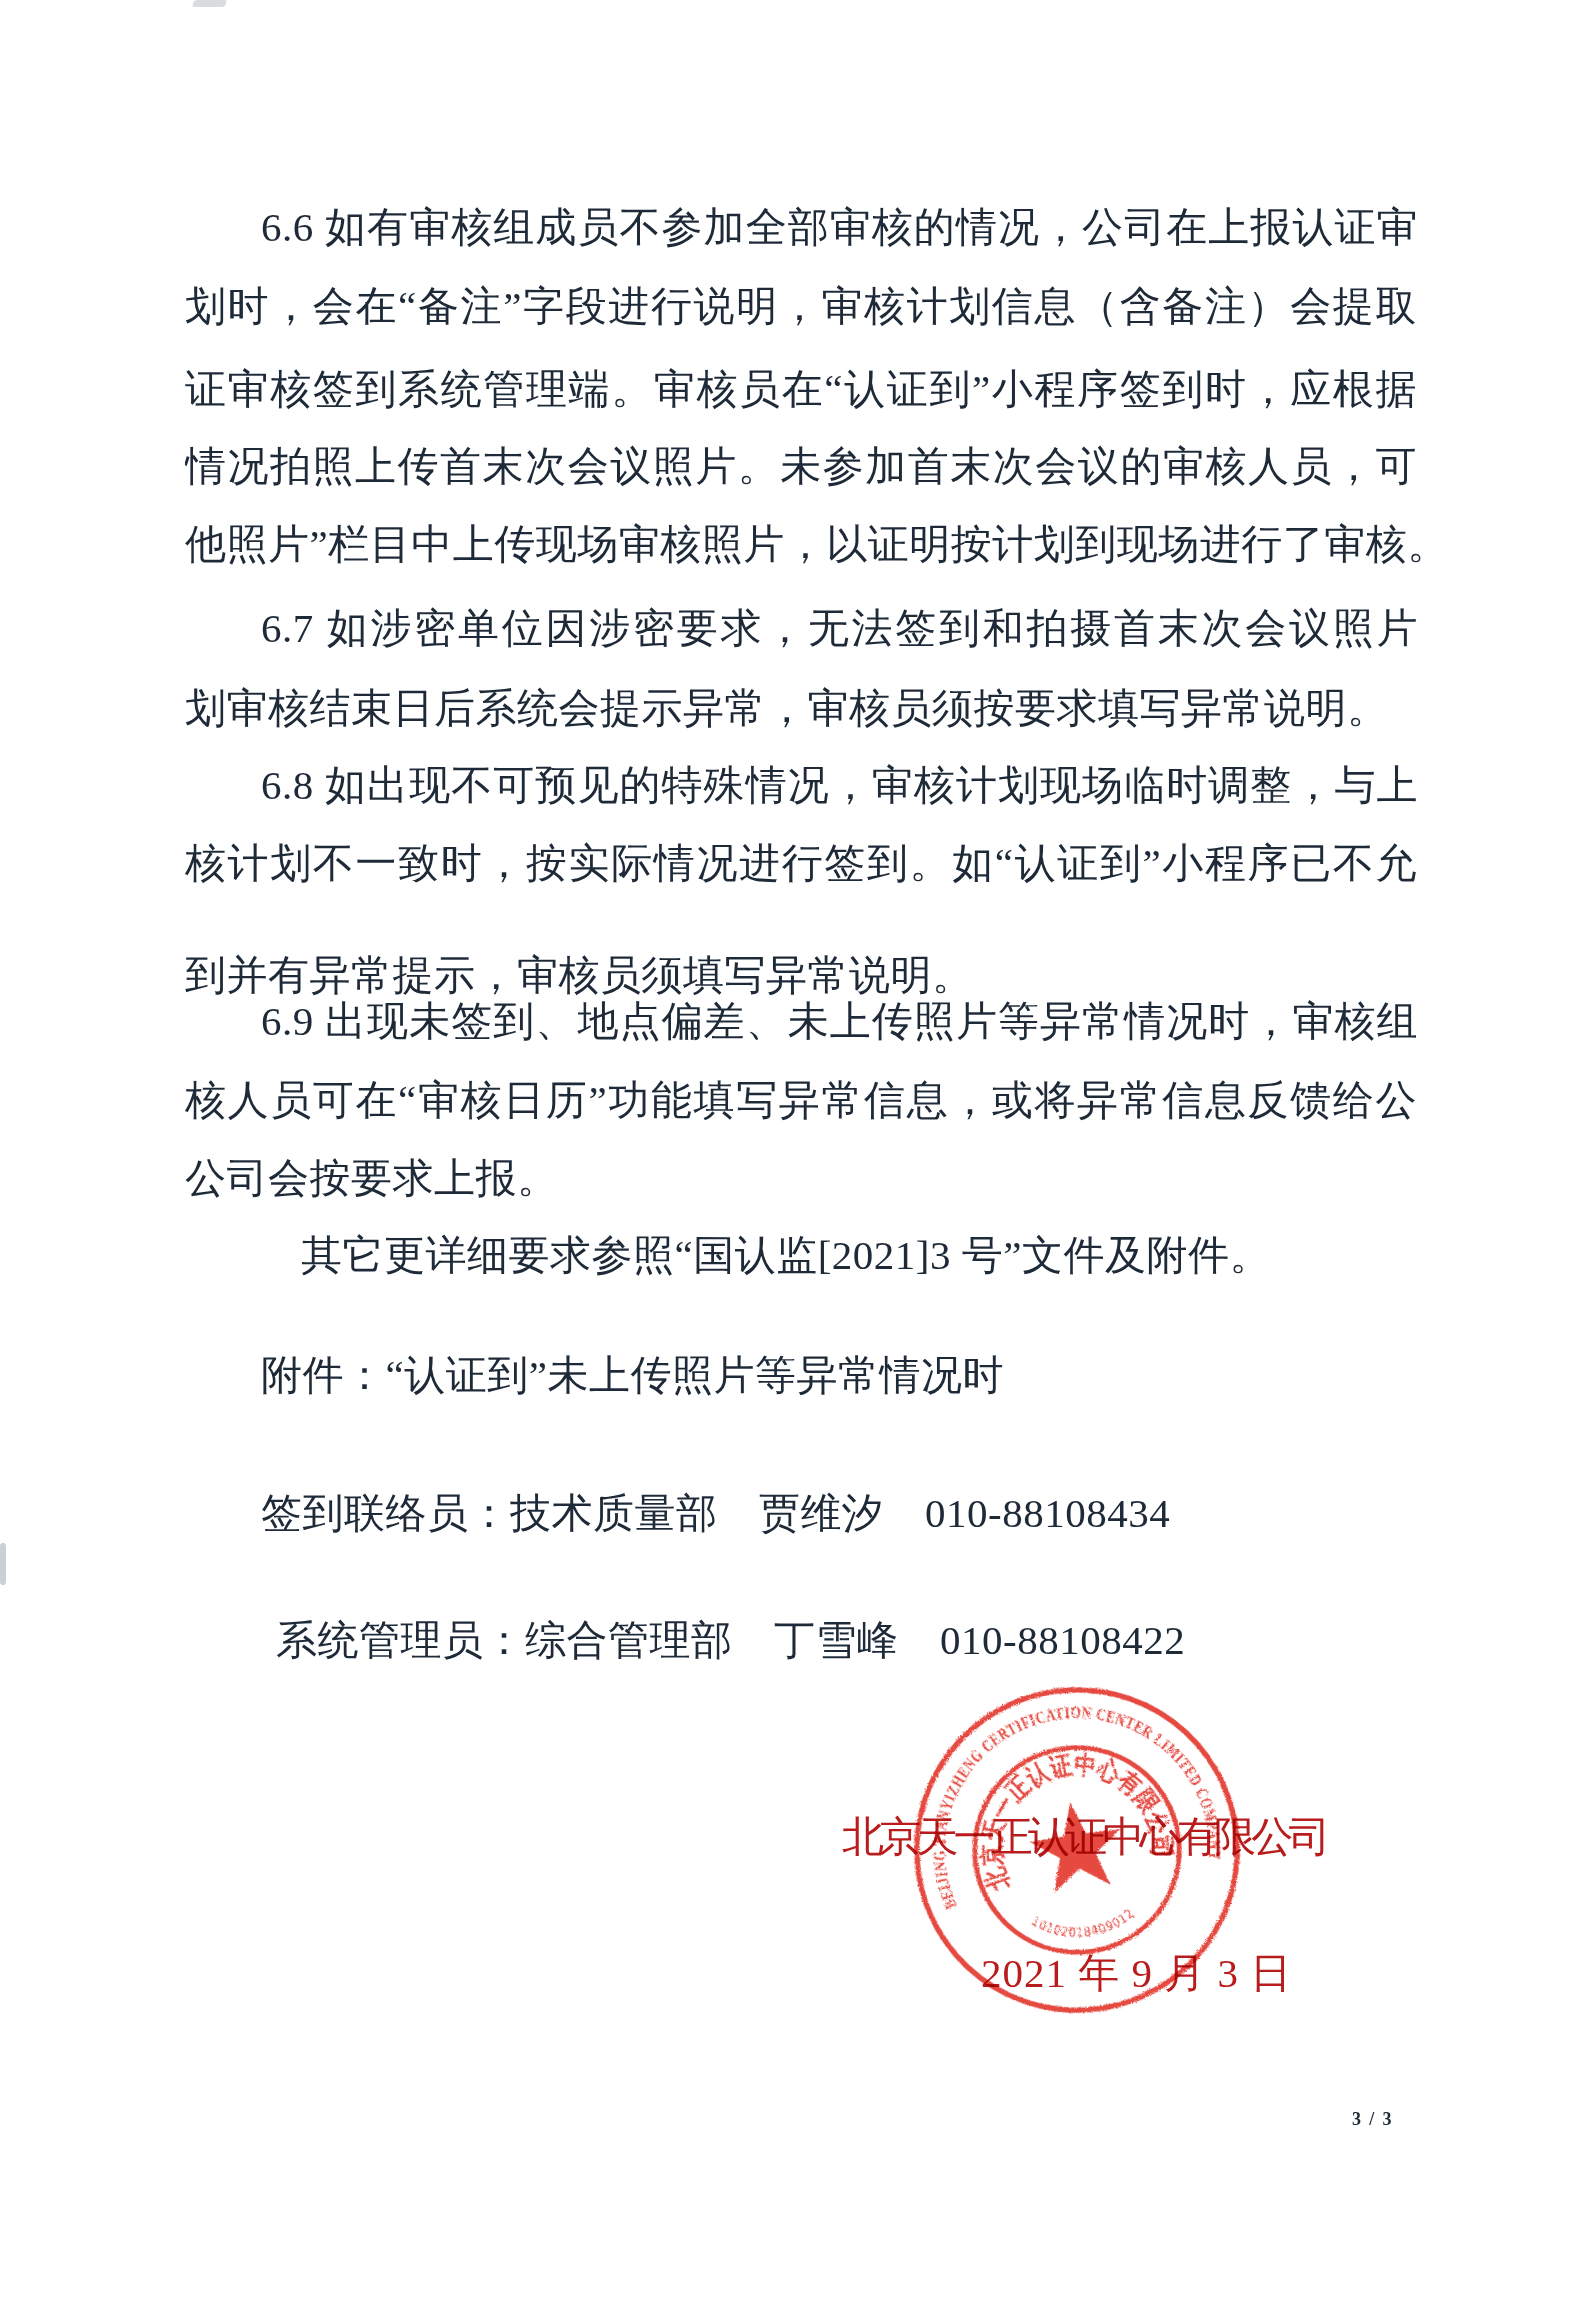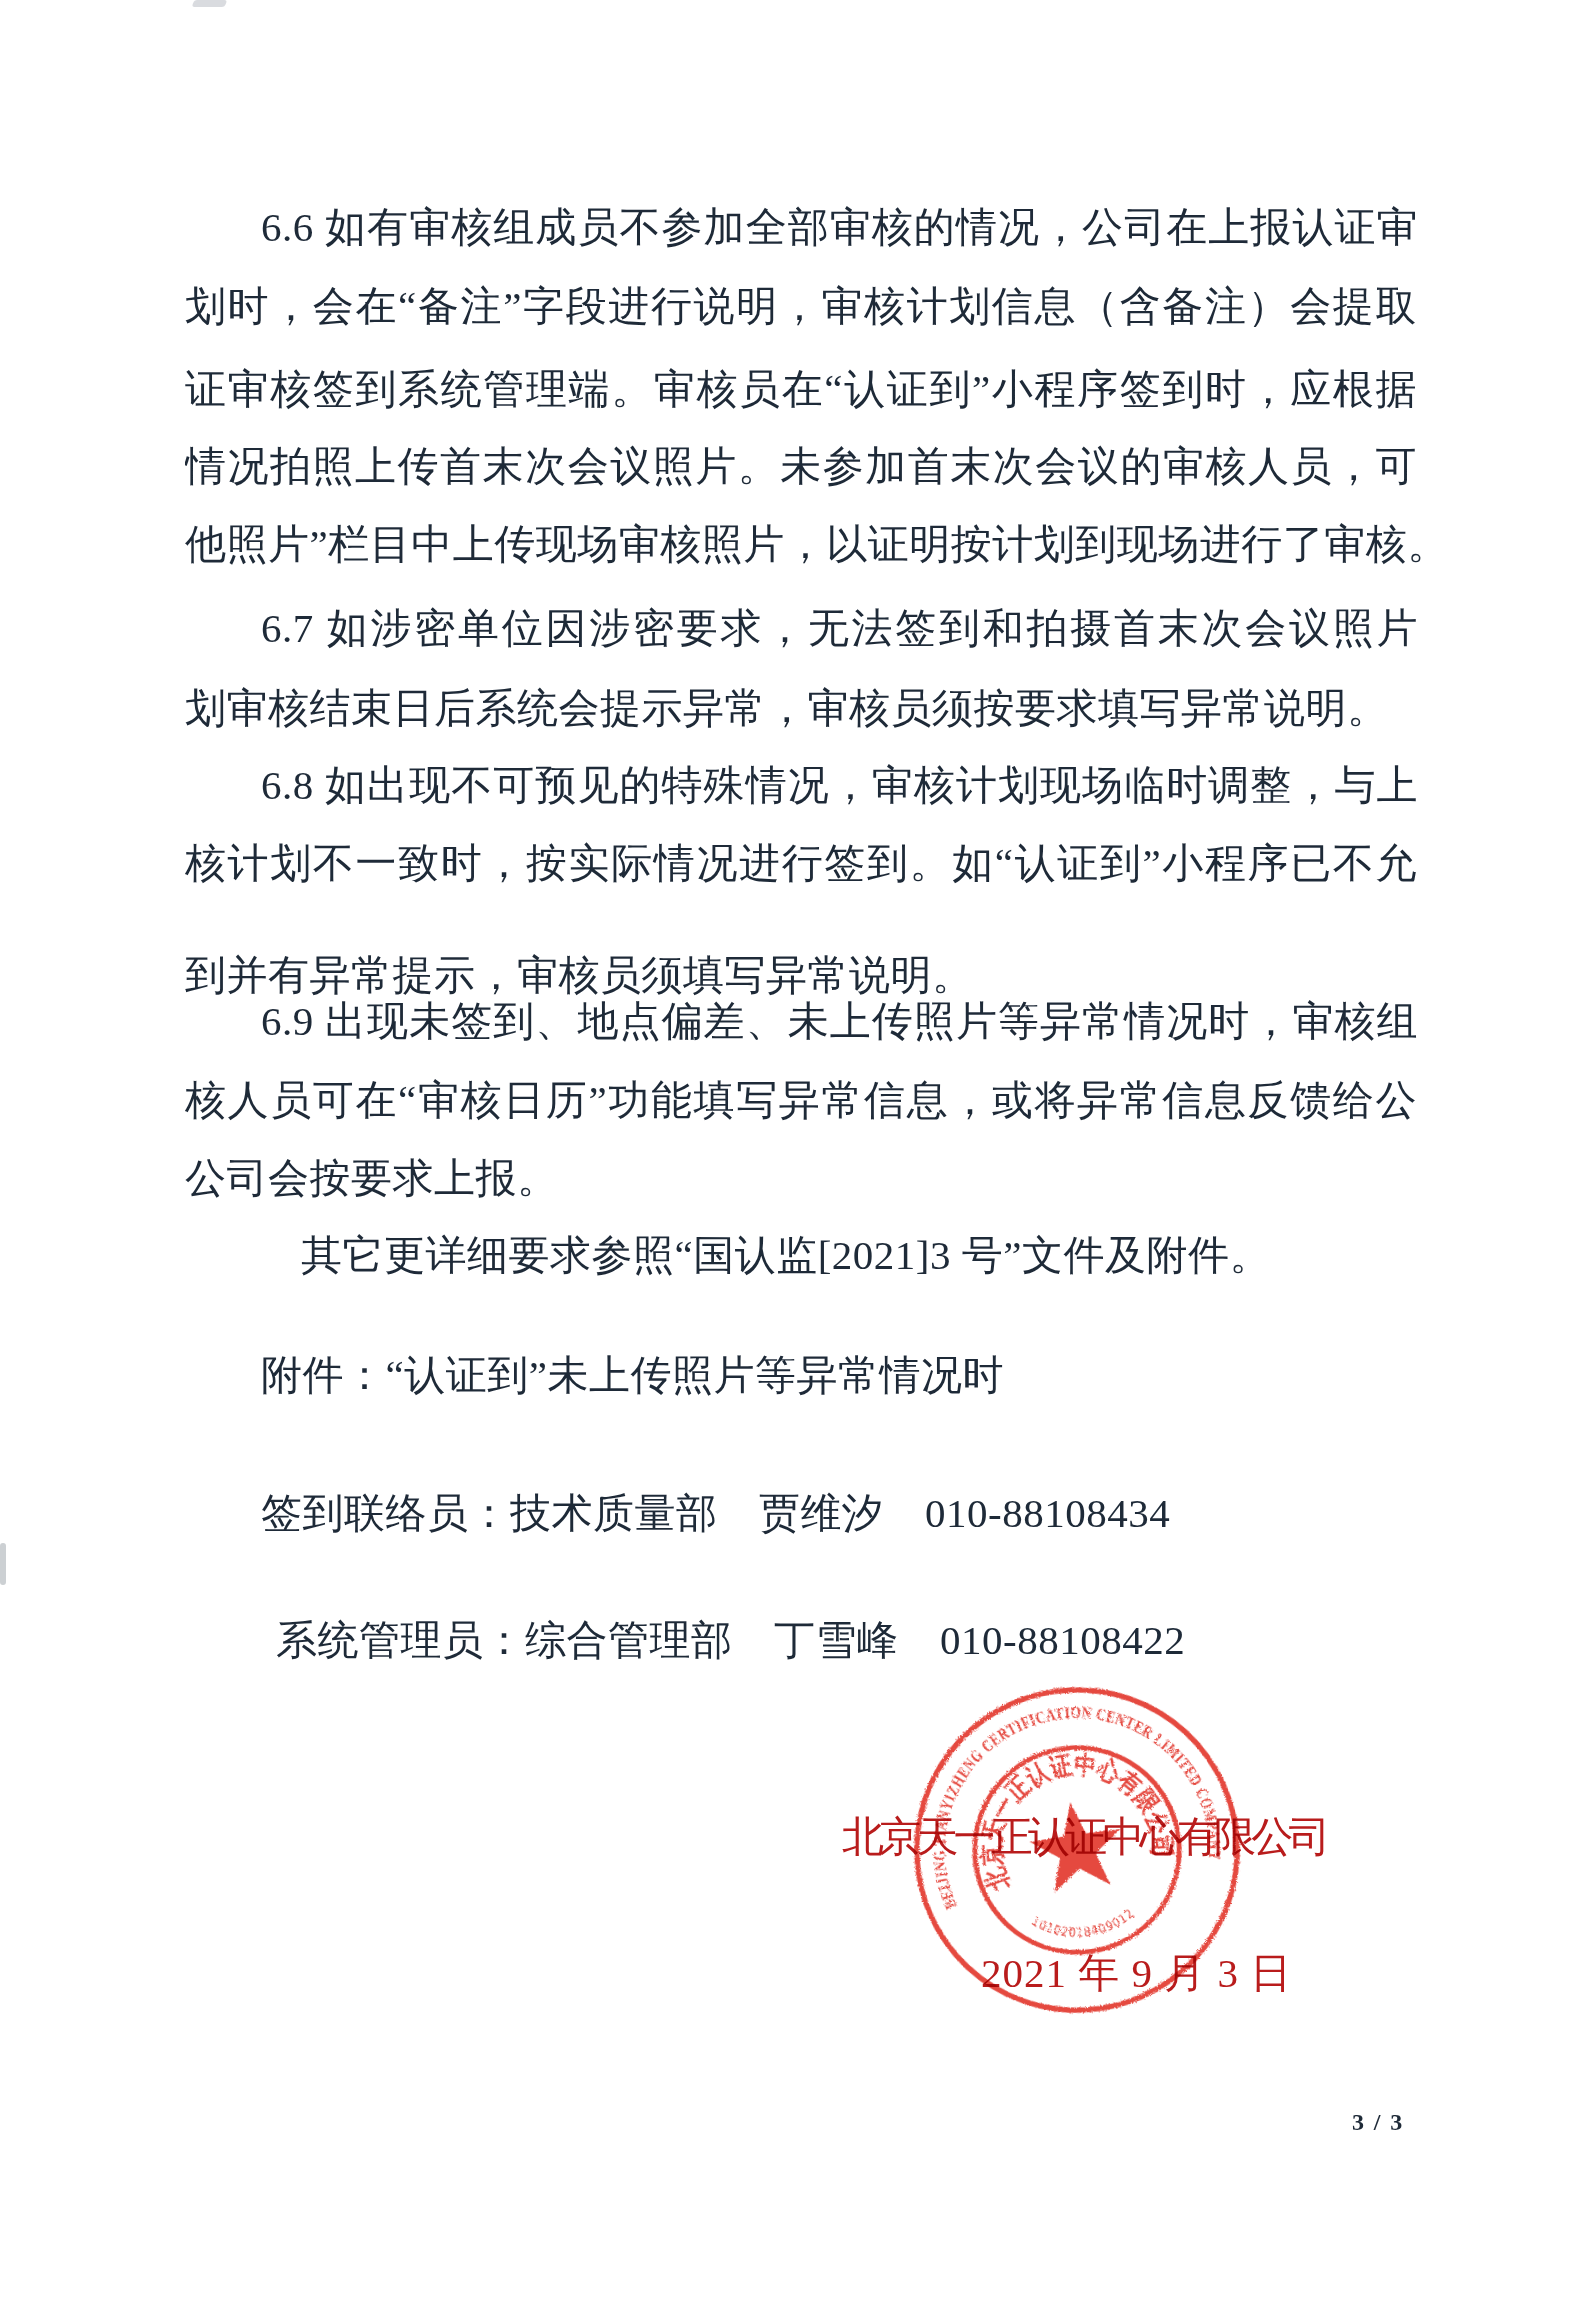--- a/index.html
+++ b/index.html
@@ -30,21 +30,21 @@
     position:absolute;
     color:#b91c1c;
     white-space:nowrap;
     mix-blend-mode:multiply;
     z-index:3;
   }
   #sig-company{left:842px;top:1809px;font-size:42px;letter-spacing:-4.8px;}
   #sig-date{left:981px;top:1900px;font-size:41px;letter-spacing:1px;margin-top:46px;}
   #page-number{
     position:absolute;left:1352px;top:2109px;
-    font-size:24px;font-weight:bold;color:#1e2a38;letter-spacing:1.9px;
+    font-size:18px;font-weight:bold;color:#1e2a38;letter-spacing:1.9px;
   }
   #seal{
     position:absolute;left:911px;top:1684px;width:332px;height:332px;
     transform:rotate(-8deg);
     opacity:0.9;
     z-index:2;
     mix-blend-mode:multiply;
   }
   .smudge{position:absolute;border-radius:2.9px;}
   #smudge-top{left:193px;top:0;width:33px;height:6.8px;background:#b9bec4;opacity:.55;transform:skewX(-20deg);}

